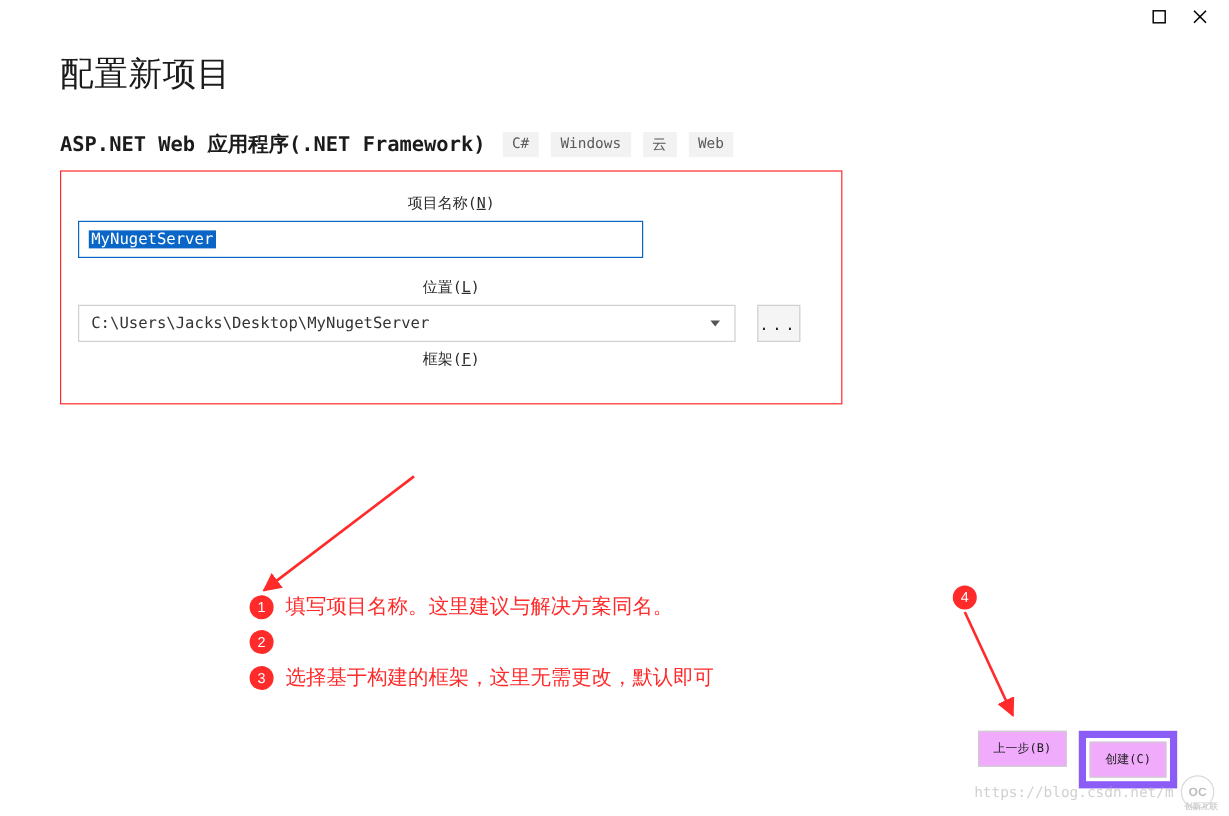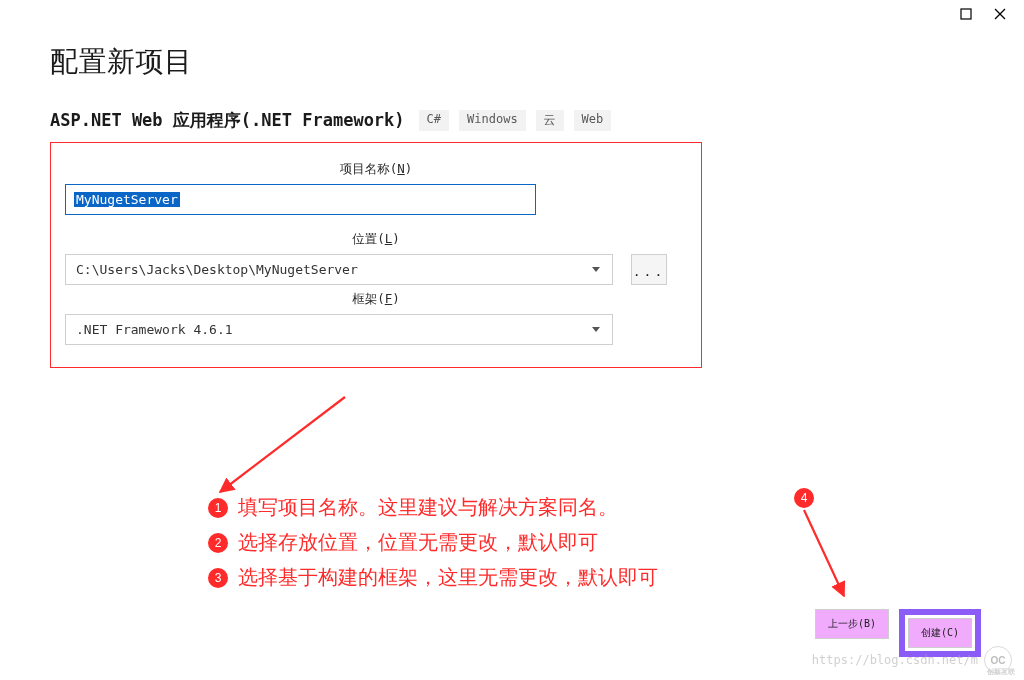--- a/index.html
+++ b/index.html
@@ -17,21 +17,21 @@
   .flabel .uline { text-decoration:underline; }
   .textbox { width:471px; height:31px; border:1px solid #0a66c6; padding:0 8px; font-family:Consolas,Menlo,monospace; font-size:13px; display:flex; align-items:center; }
   .sel-text { background:#0a66c6; color:#fff; padding:0 2px; }
   .row-loc { display:flex; align-items:center; gap:18px; }
   .combo { width:548px; height:31px; border:1px solid #cfcfcf; padding:0 10px; font-family:Consolas,Menlo,monospace; font-size:13px; display:flex; align-items:center; justify-content:space-between; color:#333; }
   .chev { width:0; height:0; border-left:4px solid transparent; border-right:4px solid transparent; border-top:5px solid #555; margin-right:2px; }
   .browse { width:36px; height:31px; border:1px solid #cfcfcf; background:#f5f5f5; display:flex; align-items:center; justify-content:center; font-family:Consolas,Menlo,monospace; font-size:13px; letter-spacing:3px; padding-top:3px; }
   .annots { position:absolute; left:208px; top:486px; }
   .annot { display:flex; align-items:center; gap:10px; margin:8px 0; }
   .bubble { width:20px; height:20px; border-radius:50%; background:#ff2a2a; color:#fff; font-size:12px; display:flex; align-items:center; justify-content:center; flex:none; }
-  .annot-text { color:#ff2a2a; font-size:20px; }
+  .annot-text { color:#ff2a2a; font-size:17px; }
   .bubble4 { position:absolute; left:794px; top:488px; width:20px; height:20px; border-radius:50%; background:#ff2a2a; color:#fff; font-size:12px; display:flex; align-items:center; justify-content:center; }
   .btn-row { position:absolute; left:815px; top:609px; display:flex; gap:10px; }
   .btn { height:30px; padding:0 12px; background:#f0abfc; border:1px solid #cdcdcd; font-family:Consolas,Menlo,monospace; font-size:10px; display:flex; align-items:center; justify-content:flex-end; white-space:nowrap; }
   .create-wrap { border:6px solid #8b5cf6; padding:3px; }
   .watermark { position:absolute; right:12px; bottom:6px; display:flex; align-items:center; gap:6px; opacity:0.55; }
   .watermark .url { font-size:12px; color:#aaa; font-family:Consolas,Menlo,monospace; }
   .wm-logo { width:28px; height:28px; border:1px solid #bbb; border-radius:50%; display:flex; align-items:center; justify-content:center; font-size:10px; color:#888; font-weight:700; position:relative; }
   .wm-cn { position:absolute; right:-4px; bottom:-4px; font-size:7px; color:#aaa; white-space:nowrap; }
   svg.arrows { position:absolute; left:0; top:0; width:1024px; height:680px; pointer-events:none; }
 </style>
@@ -80,35 +80,30 @@
       <div class="combo">
         <span>C:\Users\Jacks\Desktop\MyNugetServer</span>
         <span class="chev"></span>
       </div>
       <div class="browse">...</div>
     </div>
 
     <div class="flabel" style="">
       <span>框架(</span><span class="uline">F</span><span>)</span>
     </div>
-    <div class="combo">
-      <span>.NET Framework 4.6.1</span>
-      <span class="chev"></span>
-    </div>
   </div>
 </div>
 
 <div class="annots">
   <div class="annot">
     <span class="bubble">1</span>
     <span class="annot-text">填写项目名称。这里建议与解决方案同名。</span>
   </div>
   <div class="annot">
     <span class="bubble">2</span>
-    <span class="annot-text">选择存放位置，位置无需更改，默认即可</span>
   </div>
   <div class="annot">
     <span class="bubble">3</span>
     <span class="annot-text">选择基于构建的框架，这里无需更改，默认即可</span>
   </div>
 </div>
 
 <div class="bubble4">4</div>
 
 <div class="btn-row">

